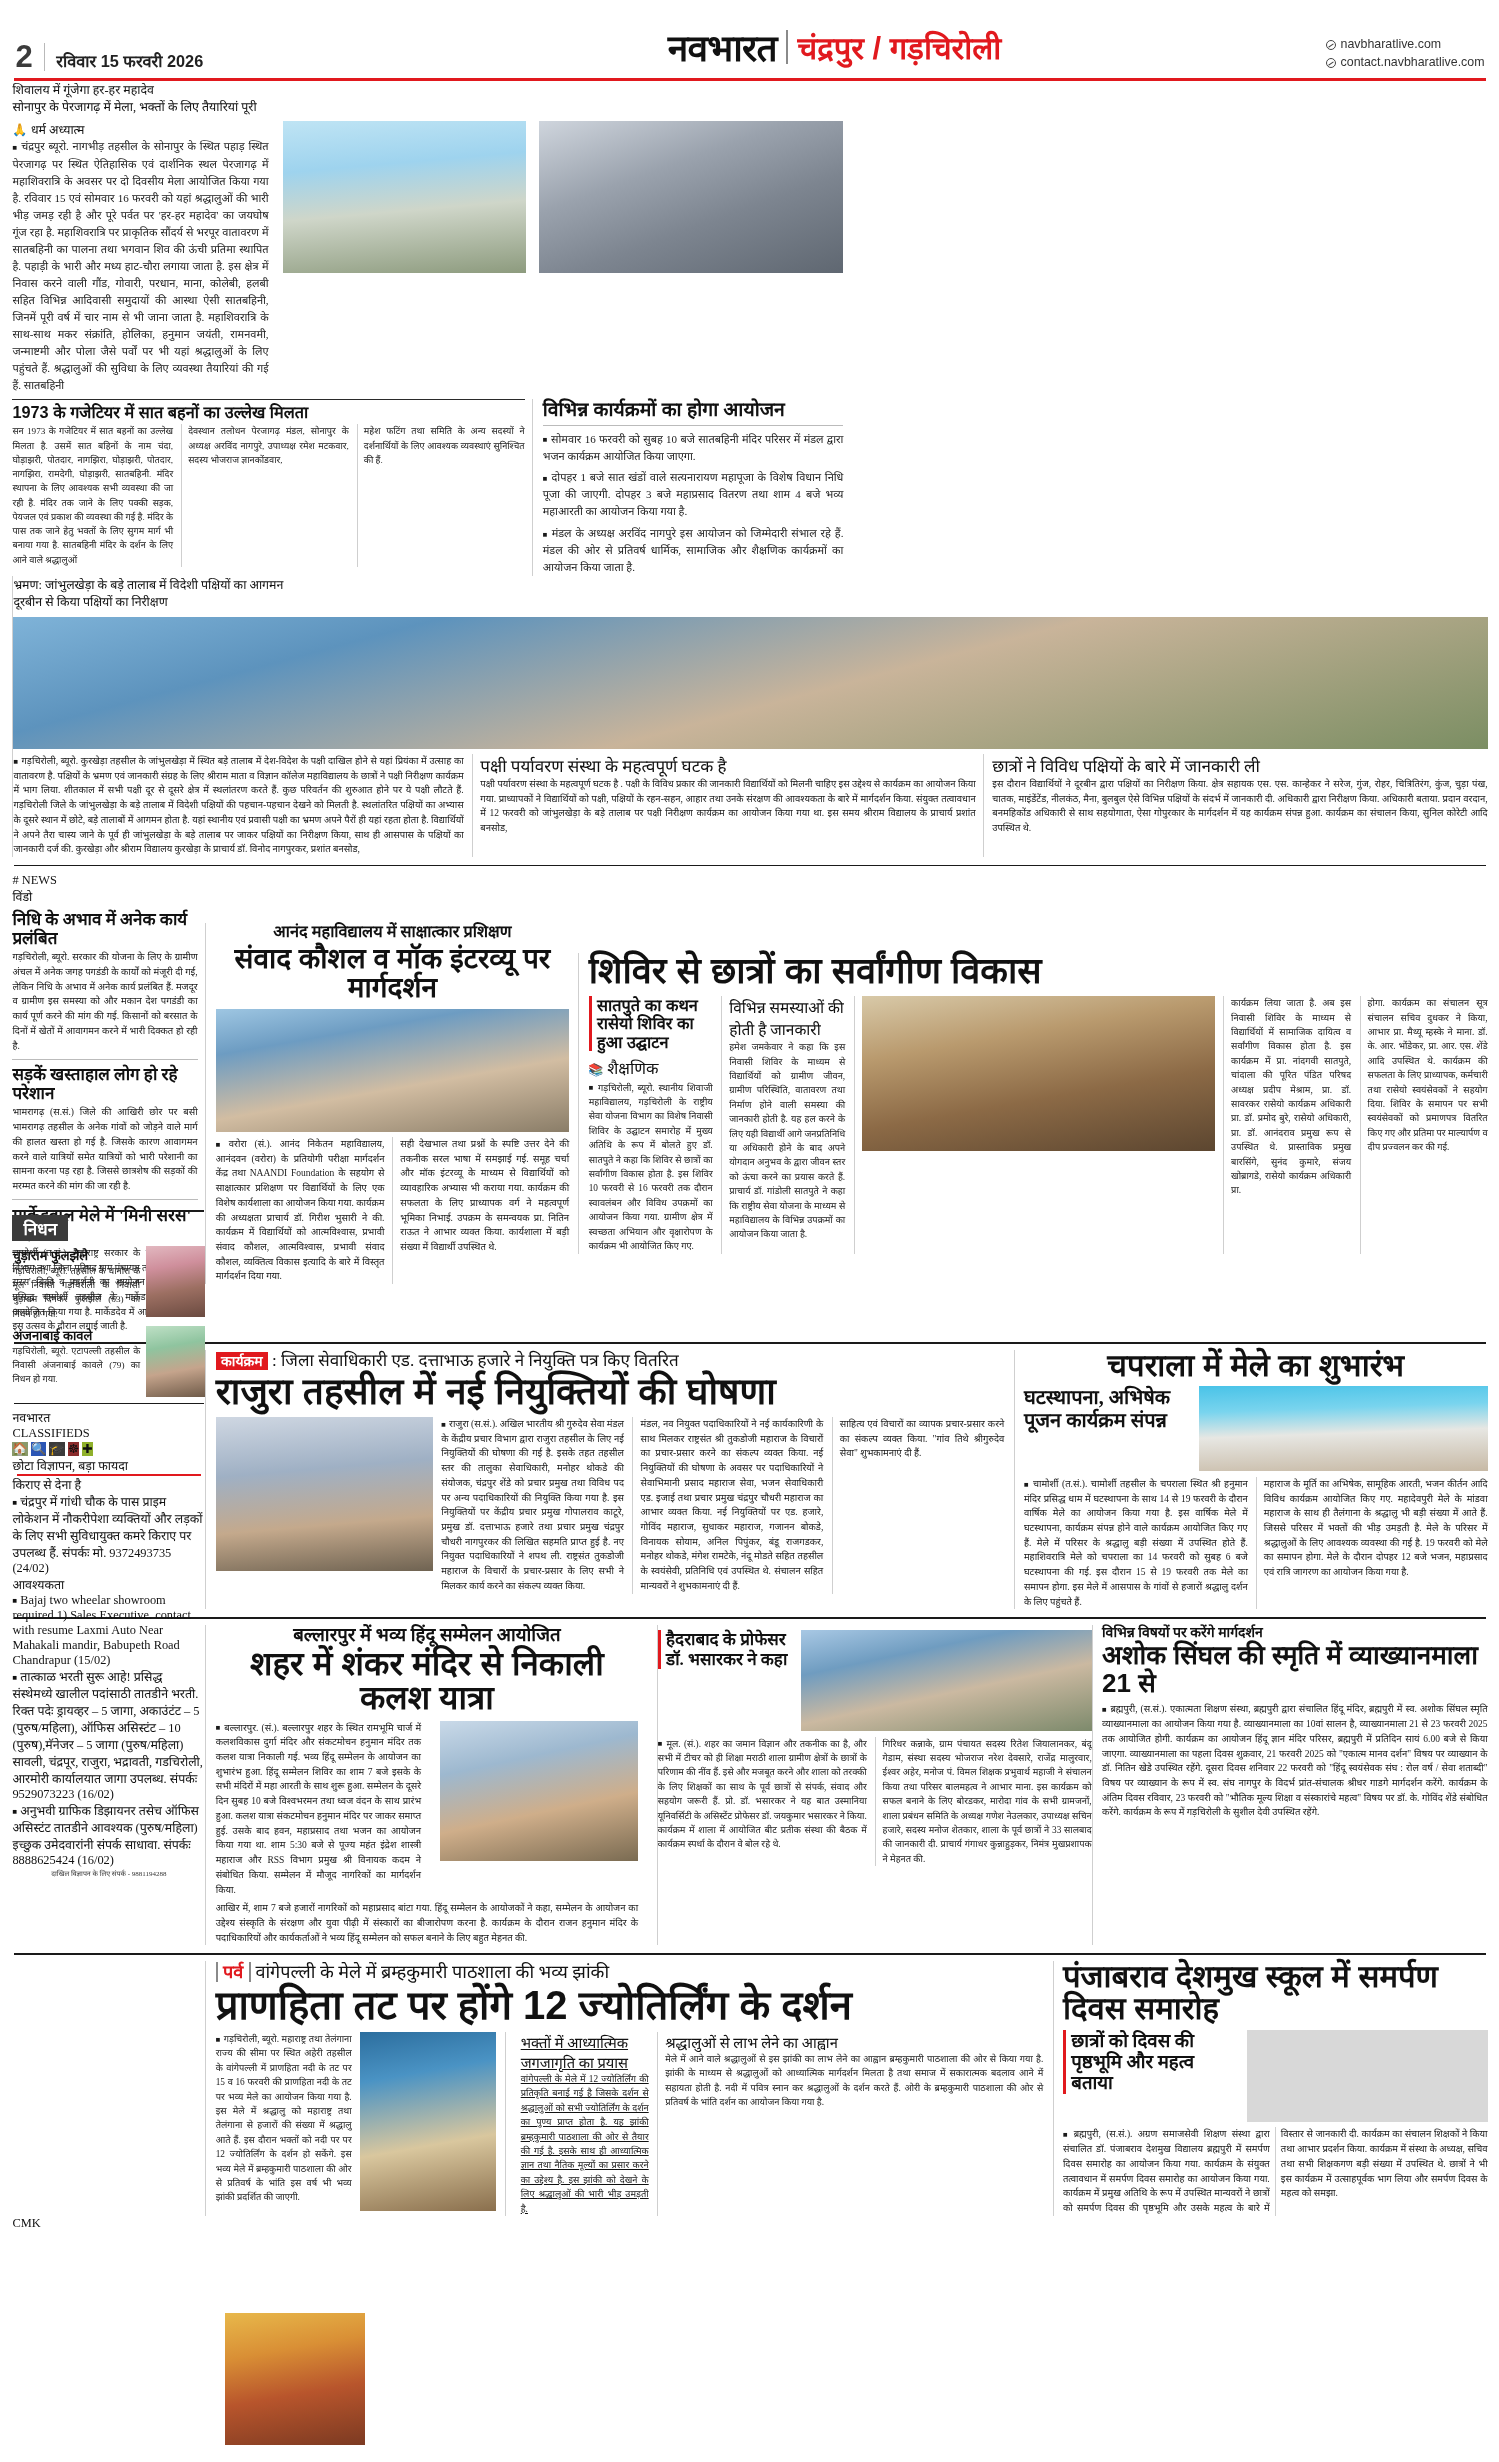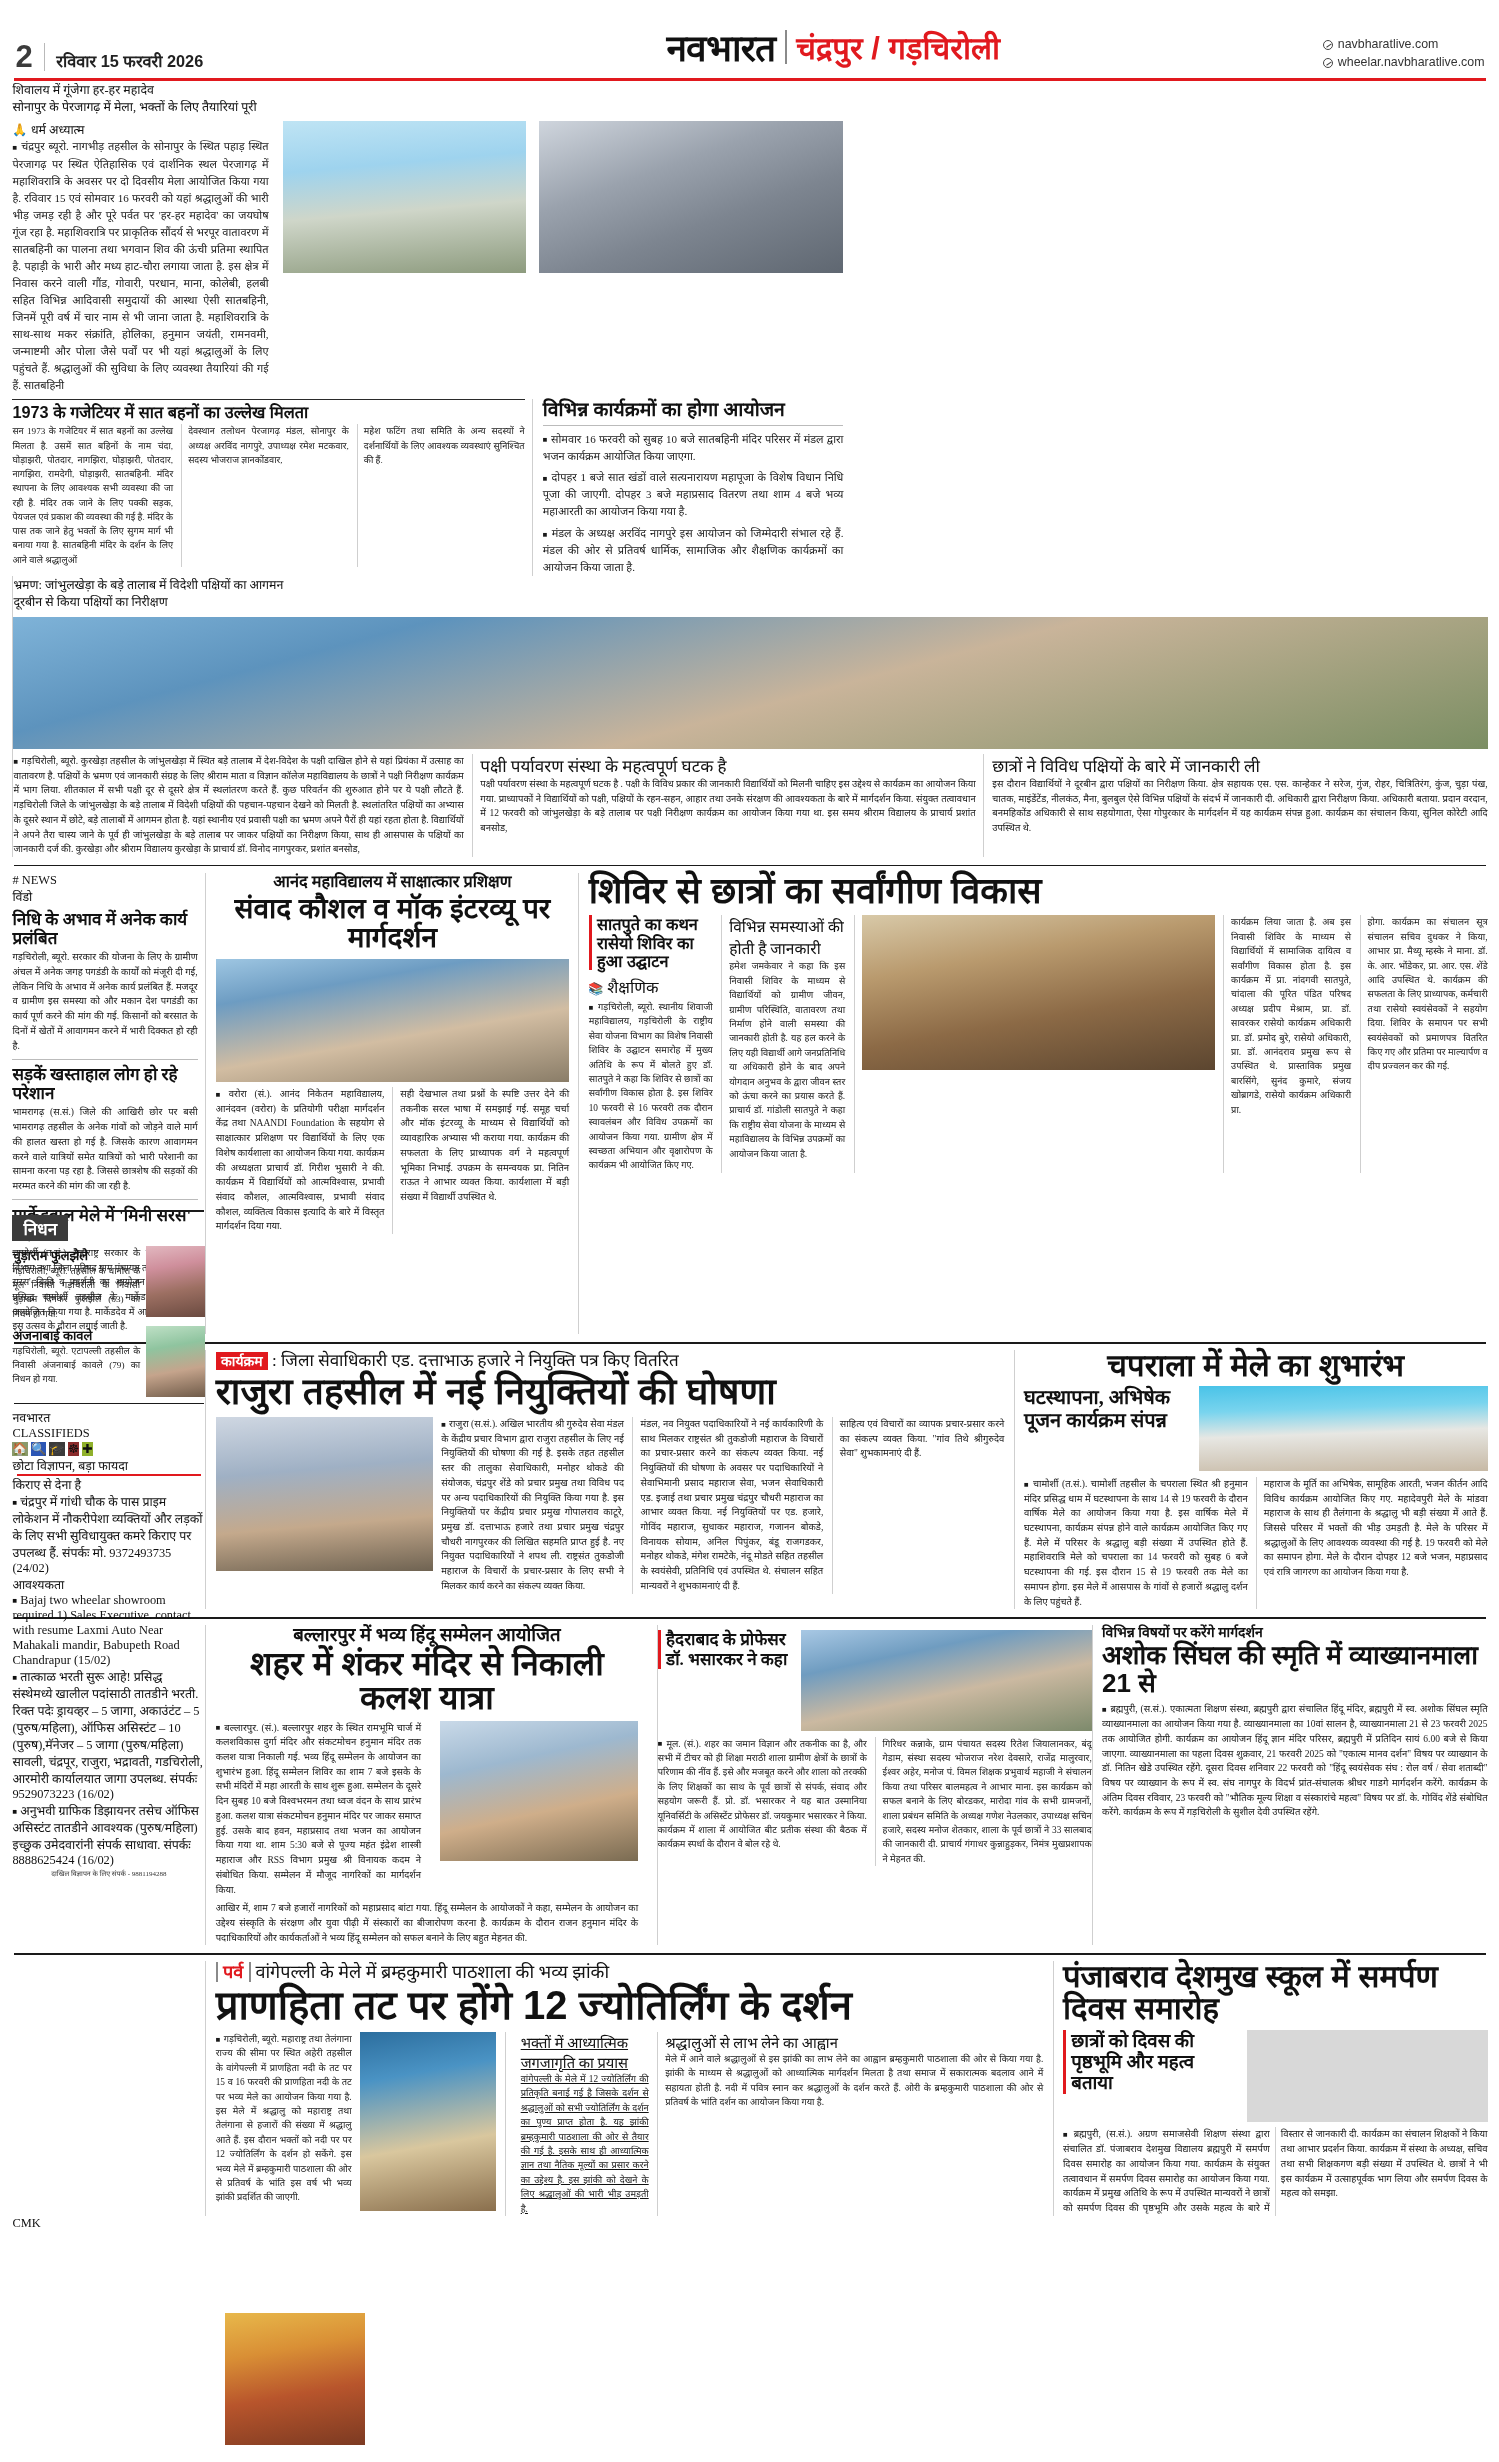--- a/index.html
+++ b/index.html
@@ -69,21 +69,21 @@
       <span class="mh-bar"></span>
       <span class="mh-edition">चंद्रपुर / गड़चिरोली</span>
     </div>
     <div class="mh-right">
       <div>
           <span class="globe"></span>
           <span>navbharatlive.com</span>
         </div>
       <div>
           <span class="globe"></span>
-          <span>wheelar.navbharatlive.com</span>
+          <span>contact.navbharatlive.com</span>
         </div>
     </div>
   </div>
   <div class="rule-red"></div>
 
   <div class="lead-wrap">
 
     <div class="lead-left">
       <div class="lead-h1">
         <span>शिवालय में गूंजेगा</span>
@@ -145,21 +145,21 @@
         <div class="vline" style="flex:1.1; padding-left:7.8px;">
           <div class="sub-h" style="font-size:17px;">छात्रों ने विविध पक्षियों के बारे में जानकारी ली</div>
           <div class="body-txt" style="font-size:9.5px;">इस दौरान विद्यार्थियों ने दूरबीन द्वारा पक्षियों का निरीक्षण किया. क्षेत्र सहायक एस. एस. कान्हेकर ने सरेज, गुंज, रोहर, चित्रितिरंग, कुंज, चुड़ा पंख, चातक, माइंडेंटेंड, नीलकंठ, मैना, बुलबुल ऐसे विभिन्न पक्षियों के संदर्भ में जानकारी दी. अधिकारी द्वारा निरीक्षण किया. अधिकारी बताया. प्रदान वरदान, बनमहिकोंड अधिकारी से साथ सहयोगाता, ऐसा गोपुरकार के मार्गदर्शन में यह कार्यक्रम संपन्न हुआ. कार्यक्रम का संचालन किया, सुनिल कोरेटी आदि उपस्थित थे.</div>
         </div>
       </div>
     </div>
   </div>
 
   <div class="rule-thin" style="margin-top:7.8px;"></div>
 
-  <div style="display:flex; margin-top:6.2px;">
+  <div style="display:flex; margin-top:6.2px;align-items:center;">
 
     <div style="width:193px; padding-right:7.8px;">
       <div class="newswin">
         <div class="nw-a">
           <span class="nw-hash">#</span>
           <span class="nw-news">NEWS</span>
         </div>
         <div class="nw-b">विंडो</div>
       </div>
       <div style="margin-top:5.4px;">

